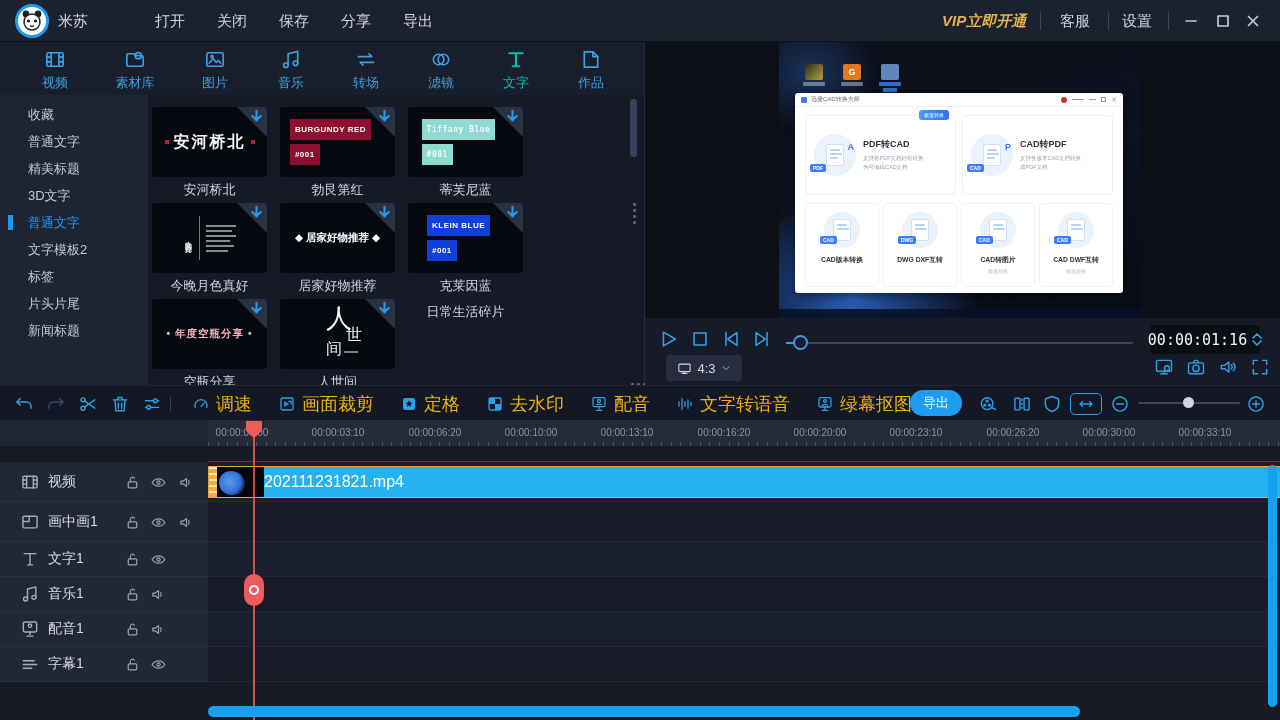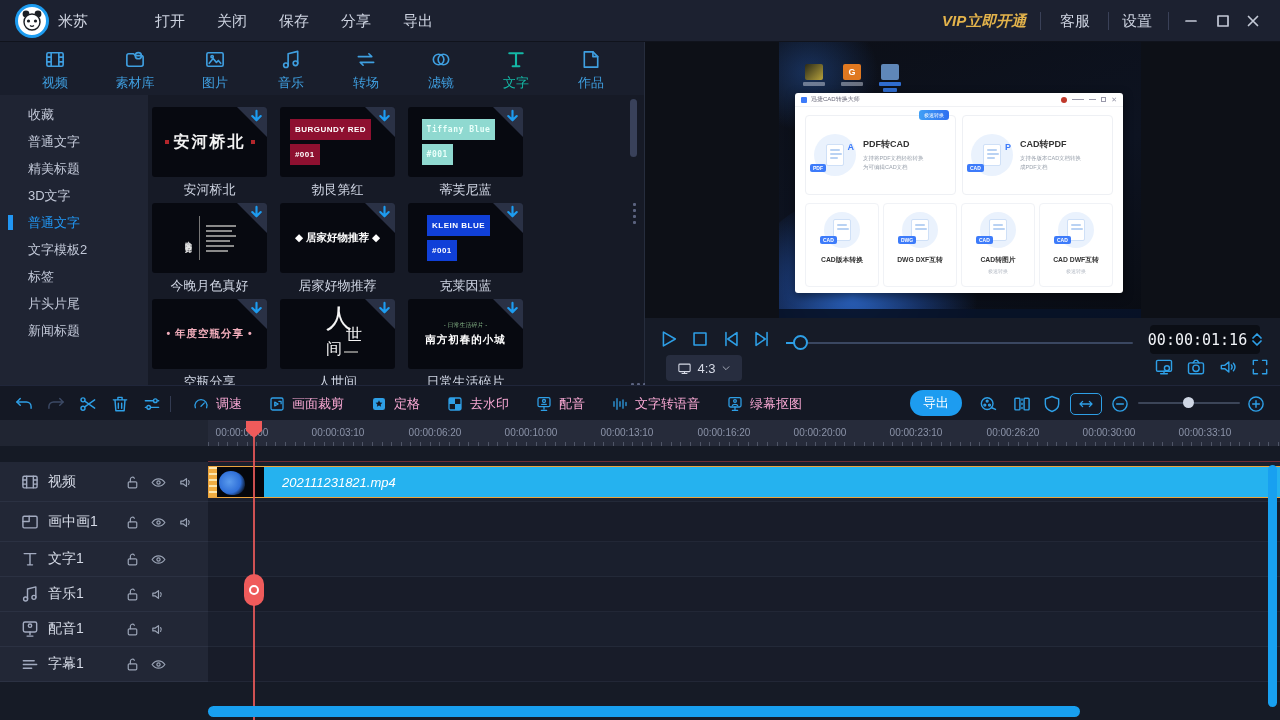--- a/index.html
+++ b/index.html
@@ -102,21 +102,21 @@
      display:flex;align-items:center;justify-content:center;gap:5px;color:#d6dae6;}
   .aspect .atxt{font-size:13px;}
   .rt2icon{top:39px;width:20px;height:20px;color:#2e9fe6;}
 
   
   .toolbar{left:0;top:385px;width:1280px;height:35px;background:#141824;border-top:1px solid #20263a;}
   .tico{top:8px;width:20px;height:20px;color:#2e9fe6;}
   .tsep{left:170px;top:10px;width:1px;height:16px;background:#333b52;}
   .actions{left:192px;top:0;height:35px;display:flex;align-items:center;gap:26px;}
   .action{display:flex;align-items:center;gap:6px;color:#2e9fe6;}
-  .action span{font-size:13px;color:#f9a8d4;}
+  .action span{font-size:18px;color:#eab308;}
   .export{left:910px;top:4px;width:52px;height:26px;border-radius:13px;background:#1d9cf0;
      display:flex;align-items:center;justify-content:center;font-size:13px;color:#fff;}
   .fitbox{left:1070px;top:7px;width:32px;height:22px;border:1.5px solid #2e9fe6;border-radius:5px;color:#2e9fe6;
      display:flex;align-items:center;justify-content:center;}
   .zslider{left:1138px;top:401px;width:102px;height:2px;background:#3c4558;border-radius:1px;}
   .zhandle{left:1183px;top:396px;width:11px;height:11px;border-radius:50%;background:#cfd6e4;}
 
   
   .timeline{left:0;top:420px;width:1280px;height:300px;background:#161b26;}
   .rulerL{left:0;top:0;width:208px;height:26px;background:#202532;}
@@ -130,21 +130,21 @@
   .hrow .tname{margin-left:8px;font-size:14px;color:#d5dae6;}
   .ctl{position:absolute;width:17px;height:17px;color:#9aa3b5;}
   .trow{left:208px;width:1072px;border-bottom:1px solid rgba(43,49,66,.55);}
   .redline{left:208px;top:41px;width:1072px;height:1px;background:rgba(190,60,70,.55);}
   .clip{left:208px;top:46px;width:1074px;height:32px;background:#25b2ef;border:1.5px solid #eba43e;
      display:flex;align-items:center;}
   .cliphandle{width:8px;height:100%;background:repeating-linear-gradient(0deg,#f1ad42 0 4px,#fbe6ae 4px 6px);}
   .clipthumb{width:47px;height:100%;background:#05070c;position:relative;overflow:hidden;flex:none;}
   .clipthumb i{position:absolute;left:2px;top:4px;width:26px;height:24px;border-radius:50% 60% 45% 55%;
      background:radial-gradient(circle at 40% 45%, #5a9bed 0%, #2f6fd8 55%, rgba(20,50,120,0) 85%);}
-  .clipname{margin-left:18px;font-size:13px;color:#fff;font-style:italic;}
+  .clipname{margin-left:0;font-size:16px;color:#fff;}
   .phline{left:253px;top:12px;width:1.5px;height:288px;background:rgba(239,91,91,.85);}
   .phflag{left:246px;top:1px;width:16px;height:17px;background:#ef5b5b;
      clip-path:polygon(0 0,100% 0,100% 58%,50% 100%,0 58%);}
   .phpill{left:244px;top:154px;width:20px;height:32px;border-radius:10px;background:#ef5b5b;
      display:flex;align-items:center;justify-content:center;}
   .phpill i{width:10px;height:10px;border-radius:50%;border:2px solid #fff;}
   .vscroll{left:1268px;top:45px;width:9px;height:242px;border-radius:4.5px;background:#18a0f0;}
   .hscroll{left:208px;top:286px;width:872px;height:11px;border-radius:5.5px;background:#18a0f0;}
 </style>
 </head>
@@ -379,30 +379,20 @@
         <div class="fold"></div>
         <div class="dl">
             <svg class="ic" width="15" height="15" viewBox="0 0 16 16" style="stroke-width:2.3">
               <path d="M8 2v9M3.5 7.5 8 12l4.5-4.5"></path>
             </svg>
           </div>
       </div>
       <div class="tlabel">人世间</div>
     </div>
     <div class="abs card" style="left:408px;top:204px">
-      <div class="thumb" style="flex-direction:column;gap:3px">
-        <span style="font-size:6px;color:#86b788">- 日常生活碎片 -</span>
-        <span style="font-size:10.5px;font-weight:bold;color:#fff;letter-spacing:1px">南方初春的小城</span>
-        <div class="fold"></div>
-        <div class="dl">
-            <svg class="ic" width="15" height="15" viewBox="0 0 16 16" style="stroke-width:2.3">
-              <path d="M8 2v9M3.5 7.5 8 12l4.5-4.5"></path>
-            </svg>
-          </div>
-      </div>
       <div class="tlabel">日常生活碎片</div>
     </div>
 
     <div class="abs pscroll"></div>
     <div class="abs vdots">
         <i></i>
         <i></i>
         <i></i>
         <i></i>
       </div>

